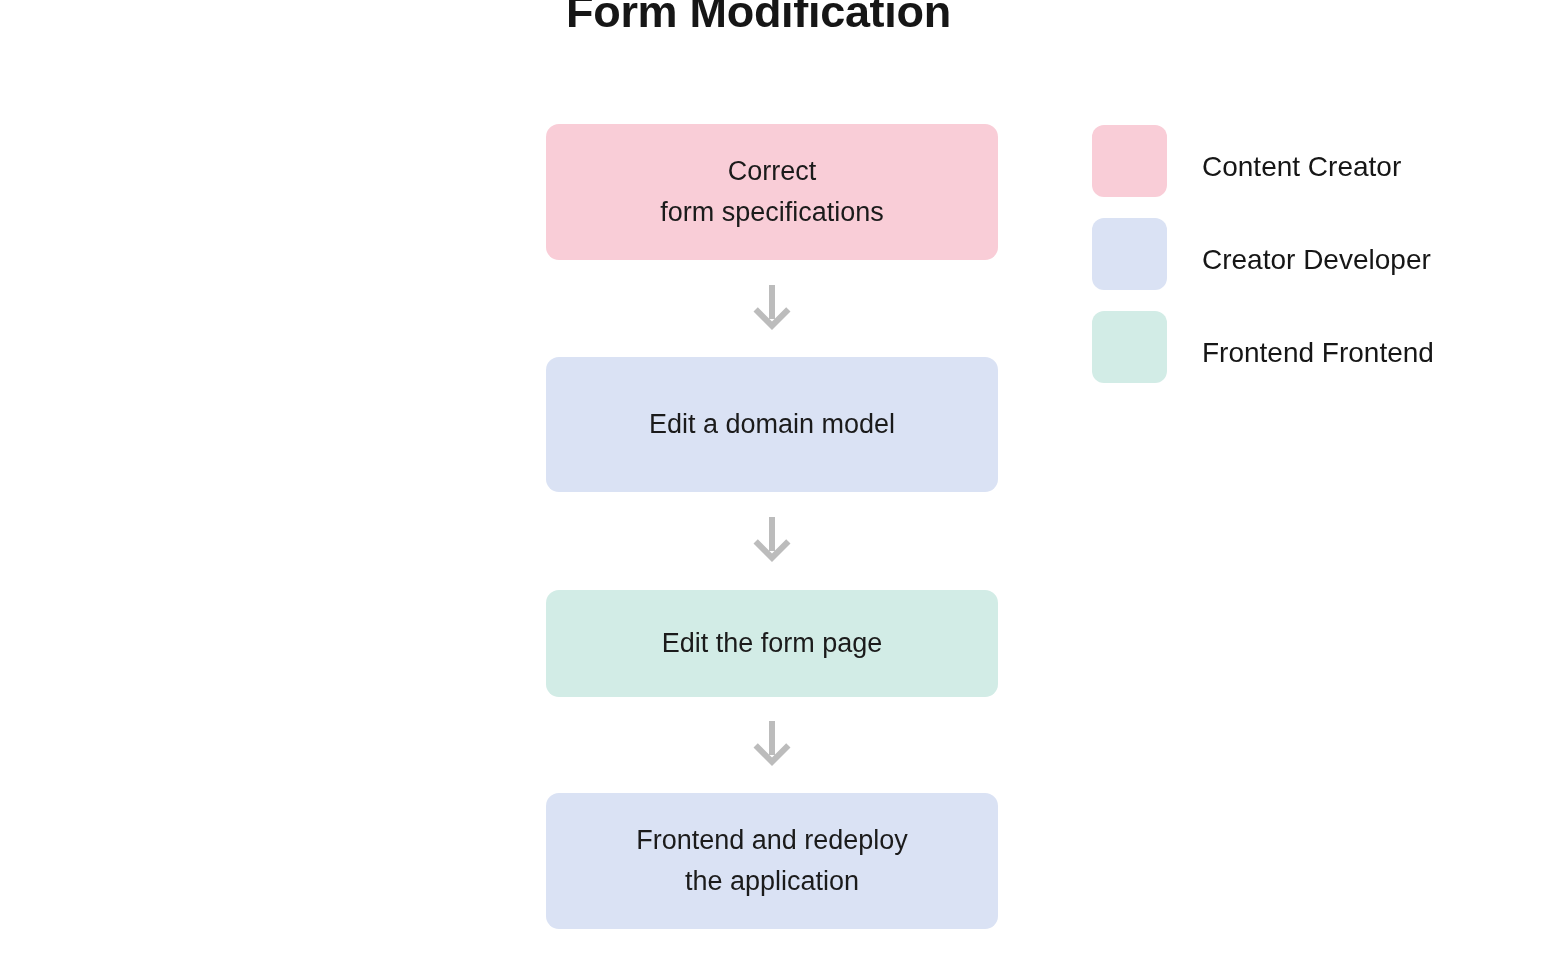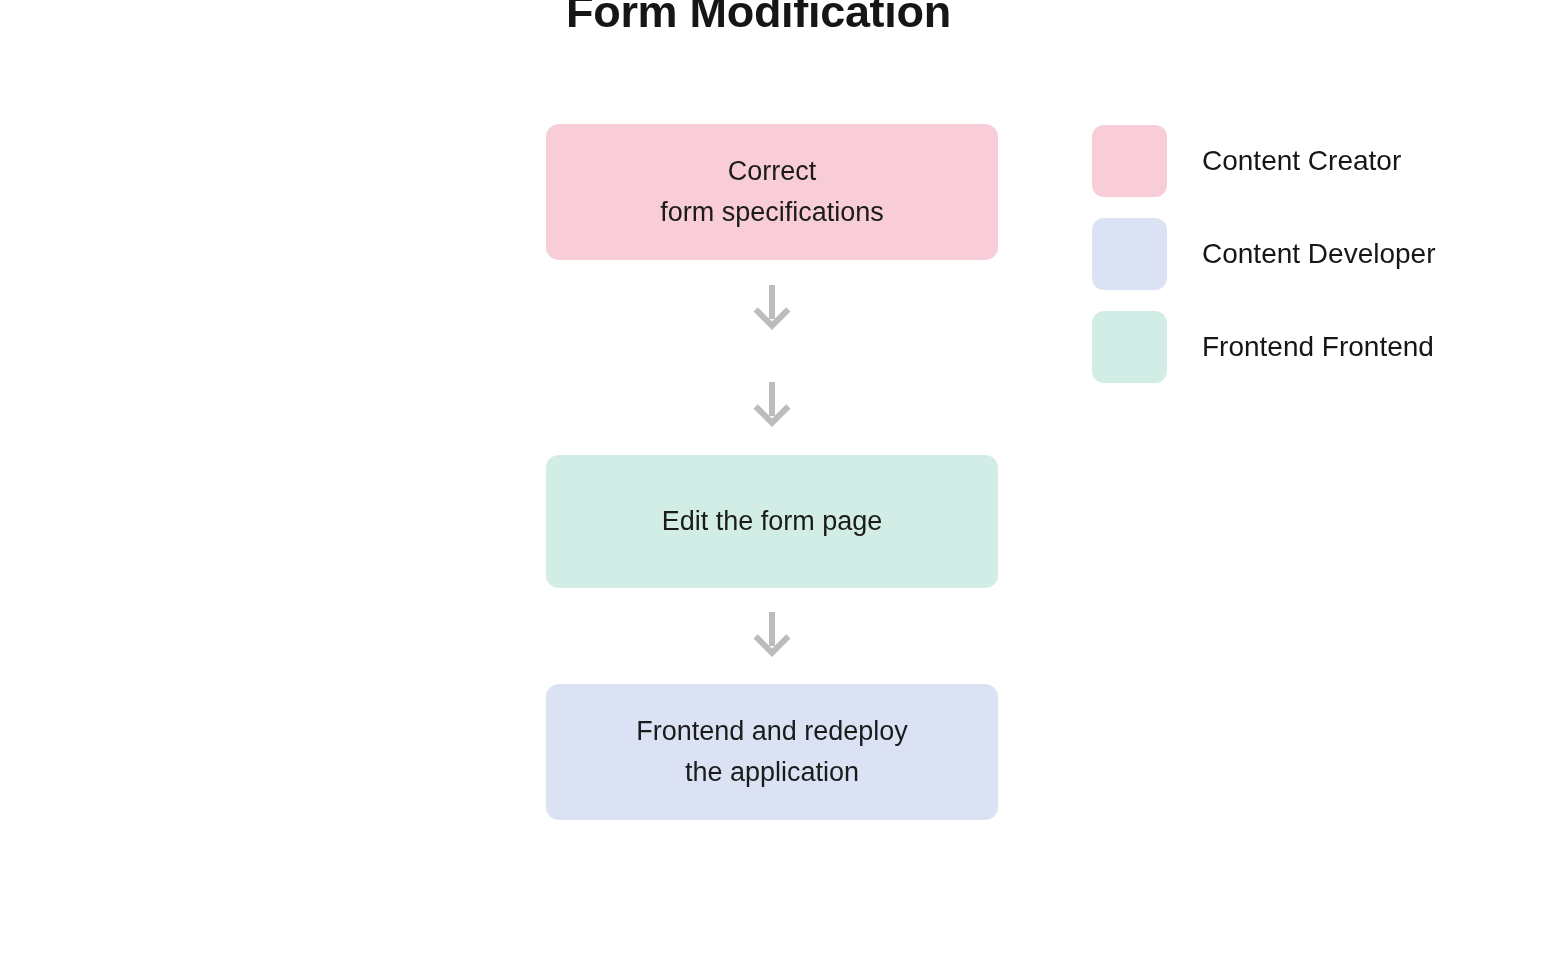--- a/index.html
+++ b/index.html
@@ -47,21 +47,21 @@
     color: #1b1b1b;
     box-sizing: border-box;
     padding: 13px 14px;
   }
   .flow-node .node-text {
     white-space: pre-line;
   }
 
   .node-h-136 { height: 136px; }
   .node-h-135 { height: 135px; }
-  .node-h-133 { height: 133px; }
+  .node-h-133 { height: 107px; }
 
   .arrow-wrap {
     width: 452px;
     display: flex;
     align-items: center;
     justify-content: center;
   }
   .arrow-wrap.gap-1 { height: 97px; }
   .arrow-wrap.gap-2 { height: 98px; }
   .arrow-wrap.gap-3 { height: 96px; }
@@ -83,21 +83,21 @@
     position: absolute;
     left: 0;
     top: 0;
     width: 75px;
     height: 72px;
     border-radius: 12px;
   }
   .legend-label {
     position: absolute;
     left: 110px;
-    top: 19px;
+    top: 25px;
     font-size: 28px;
     line-height: 1.2;
     color: #161616;
     white-space: nowrap;
   }
 </style>
 </head>
 <body style="background: rgb(255, 255, 255);">
 
 <div id="title-shift">Form Modification</div>
@@ -109,20 +109,23 @@
 form specifications</span>
   </div>
 
   <div class="arrow-wrap gap-1">
     <svg class="arrow-svg" width="40" height="48" viewBox="0 0 40 48">
       <path d="M17 0 H23 V34 H17 Z" fill="#bcbcbc"></path>
       <path d="M1.5 26.5 L5.8 22.2 L20 36.4 L34.2 22.2 L38.5 26.5 L20 45 Z" fill="#bcbcbc"></path>
     </svg>
   </div>
 
+  <div class="flow-node node-h-135" style="background: rgb(218, 226, 244);">
+    <span class="node-text">Edit a domain model</span>
+  </div>
 
   <div class="arrow-wrap gap-2">
     <svg class="arrow-svg" width="40" height="48" viewBox="0 0 40 48">
       <path d="M17 0 H23 V34 H17 Z" fill="#bcbcbc"></path>
       <path d="M1.5 26.5 L5.8 22.2 L20 36.4 L34.2 22.2 L38.5 26.5 L20 45 Z" fill="#bcbcbc"></path>
     </svg>
   </div>
 
   <div class="flow-node node-h-133" style="background: rgb(210, 236, 230);">
     <span class="node-text">Edit the form page</span>
@@ -144,21 +147,21 @@
 
 <div id="legend">
 
   <div class="legend-row">
     <span class="legend-swatch" style="background: rgb(249, 205, 215);"></span>
     <span class="legend-label">Content Creator</span>
   </div>
 
   <div class="legend-row">
     <span class="legend-swatch" style="background: rgb(218, 226, 244);"></span>
-    <span class="legend-label">Content Developer</span>
+    <span class="legend-label">Creator Developer</span>
   </div>
 
   <div class="legend-row">
     <span class="legend-swatch" style="background: rgb(210, 236, 230);"></span>
     <span class="legend-label">Frontend Frontend</span>
   </div>
 
 </div>
 
 </body></html>

